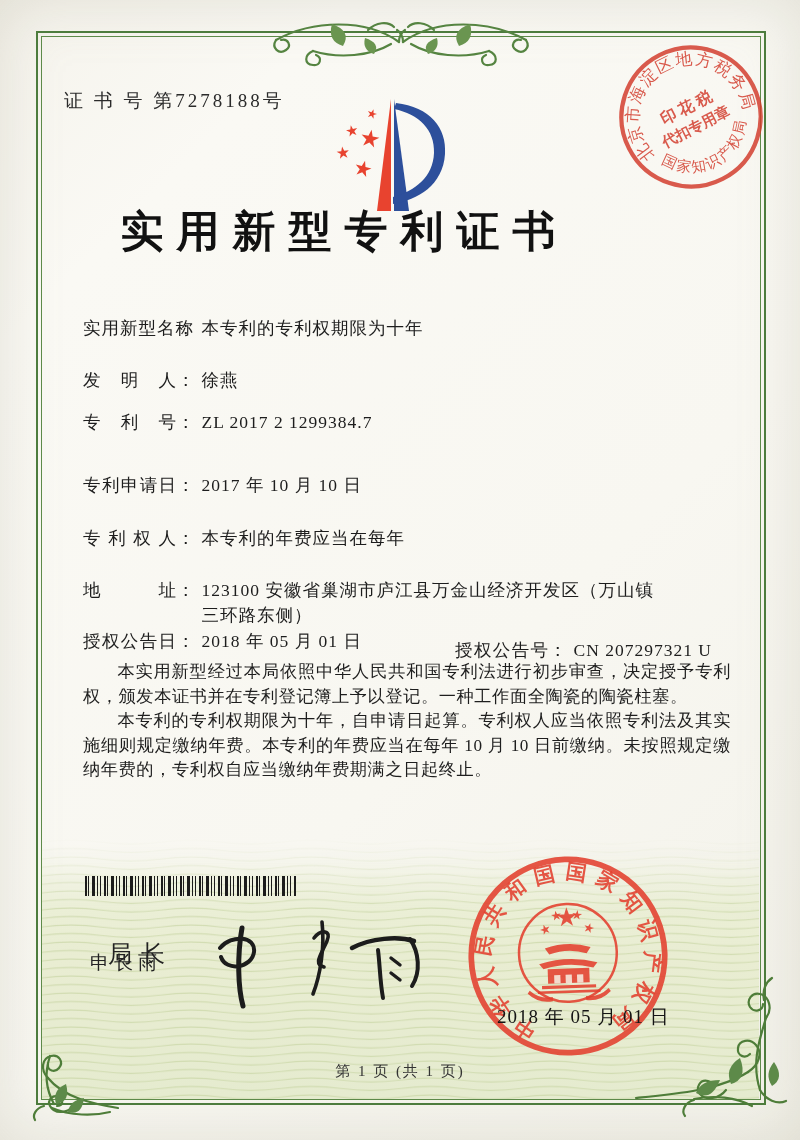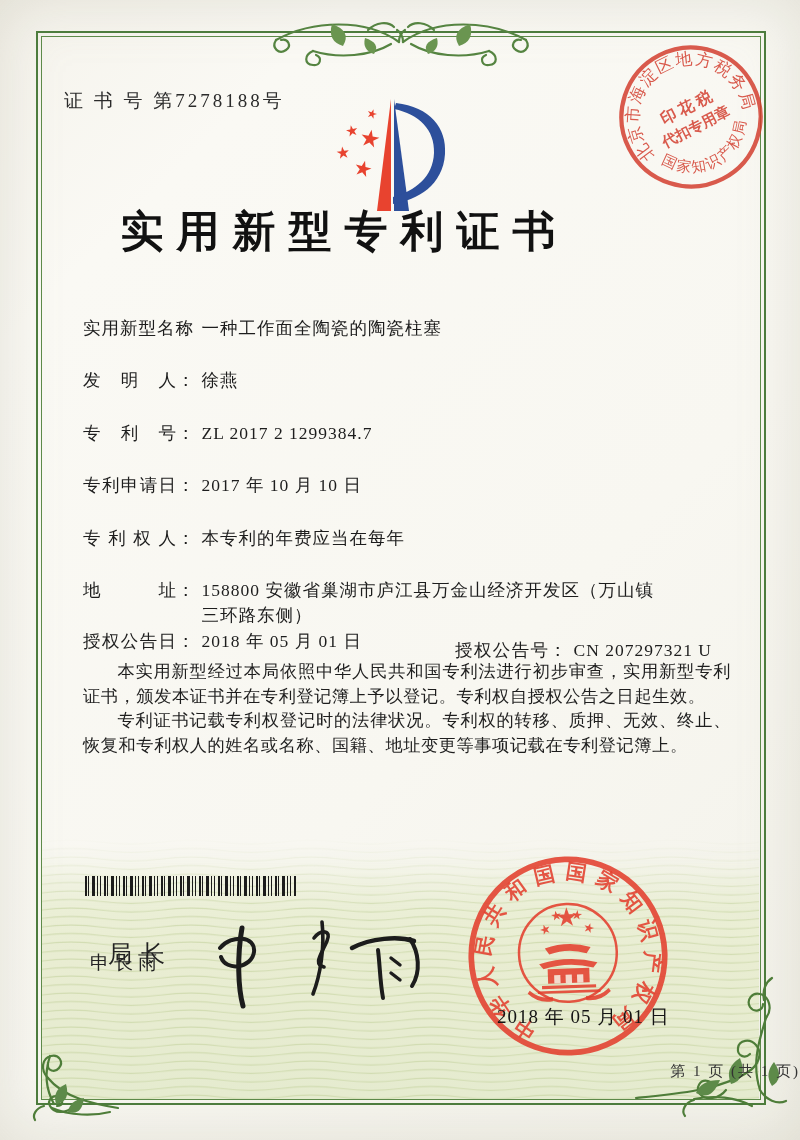--- a/index.html
+++ b/index.html
@@ -30,21 +30,21 @@
          text-indent:2em;text-align:justify;color:#1e1e1e;}
   .barcode{position:absolute;left:85px;top:876px;width:211px;height:20px;
          background:repeating-linear-gradient(90deg,#1c1c1c 0 2px,transparent 2px 3px,#1c1c1c 3px 4px,
          transparent 4px 7px,#1c1c1c 7px 10px,transparent 10px 12px,#1c1c1c 12px 13px,transparent 13px 15px,
          #1c1c1c 15px 16px,transparent 16px 19px);}
   .director-title{position:absolute;left:92px;top:938px;font-size:24px;letter-spacing:9px;color:#222;margin-left:16px;}
   .director-name{position:absolute;left:90px;top:950px;font-size:19px;letter-spacing:5px;color:#222;}
   .sig{position:absolute;left:196px;top:912px;}
   .seal{position:absolute;left:464px;top:852px;transform:rotate(-2deg);}
   .seal-date{position:absolute;left:497px;top:1004px;font-size:19px;letter-spacing:1px;color:#141414;z-index:3;}
-  .footer{position:absolute;left:0;top:1062px;width:800px;text-align:right;font-size:15px;letter-spacing:2px;color:#333;}
+  .footer{position:absolute;left:0;top:1062px;width:800px;text-align:center;font-size:15px;letter-spacing:2px;color:#333;}
   .orn{position:absolute;}
   .tax-stamp{position:absolute;left:612px;top:38px;transform:rotate(-27deg);opacity:.92;}
 </style>
 </head>
 <body>
 
 <div id="paper">
 
   <div class="green-zone">
     <svg width="718" height="261">
@@ -141,48 +141,48 @@
       <use href="#st" transform="translate(40,47) scale(9.5) rotate(10)"></use>
       <use href="#st" transform="translate(13,61) scale(6.5) rotate(-8)"></use>
       <use href="#st" transform="translate(33,77) scale(8.5) rotate(14)"></use>
     </g>
   </svg>
 
   <h1 class="title">实用新型专利证书</h1>
 
   <div class="fields">
     <div class="frow" style="top:316px;">
-      <span class="flabel">实用新型名称</span><span class="colon">：</span><span class="fvalue">一种工作面全陶瓷的陶瓷柱塞</span>
+      <span class="flabel">实用新型名称</span><span class="colon">：</span><span class="fvalue">本专利的专利权期限为十年</span>
     </div>
     <div class="frow" style="top:368px;">
       <span class="flabel">发明人</span><span class="colon">：</span><span class="fvalue">徐燕</span>
     </div>
-    <div class="frow" style="top:421px;">
+    <div class="frow" style="top:410px;">
       <span class="flabel">专利号</span><span class="colon">：</span><span class="fvalue">ZL 2017 2 1299384.7</span>
     </div>
     <div class="frow" style="top:473px;">
       <span class="flabel">专利申请日</span><span class="colon">：</span><span class="fvalue">2017 年 10 月 10 日</span>
     </div>
     <div class="frow" style="top:526px;">
       <span class="flabel">专利权人</span><span class="colon">：</span><span class="fvalue">本专利的年费应当在每年</span>
     </div>
     <div class="frow" style="top:578px;">
-      <span class="flabel">地址</span><span class="colon">：</span><span class="fvalue addr">158800 安徽省巢湖市庐江县万金山经济开发区（万山镇三环路东侧）</span>
+      <span class="flabel">地址</span><span class="colon">：</span><span class="fvalue addr">123100 安徽省巢湖市庐江县万金山经济开发区（万山镇三环路东侧）</span>
     </div>
     <div class="frow" style="top:629px;">
       <span class="flabel">授权公告日</span><span class="colon">：</span><span class="fvalue">2018 年 05 月 01 日</span>
       <span class="grant2">
         <span class="flabel">授权公告号</span><span class="colon">：</span><span class="fvalue">CN 207297321 U</span>
       </span>
     </div>
   </div>
 
   <div class="paras">
-    <p>本实用新型经过本局依照中华人民共和国专利法进行初步审查，实用新型专利证书，颁发本证书并在专利登记簿上予以登记。专利权自授权公告之日起生效。</p>
-    <p>专利证书记载专利权登记时的法律状况。专利权的转移、质押、无效、终止、恢复和专利权人的姓名或名称、国籍、地址变更等事项记载在专利登记簿上。</p>
+    <p>本实用新型经过本局依照中华人民共和国专利法进行初步审查，决定授予专利权，颁发本证书并在专利登记簿上予以登记。一种工作面全陶瓷的陶瓷柱塞。</p>
+    <p>本专利的专利权期限为十年，自申请日起算。专利权人应当依照专利法及其实施细则规定缴纳年费。本专利的年费应当在每年 10 月 10 日前缴纳。未按照规定缴纳年费的，专利权自应当缴纳年费期满之日起终止。</p>
   </div>
 
   <div class="barcode"></div>
 
   <div class="director-title">局长</div>
   <div class="director-name">申长雨</div>
 
   <svg class="sig" width="238" height="108" viewBox="0 0 238 108">
     <g fill="none" stroke="#1c1c1c" stroke-linecap="round">
       <path d="M46,16 C41,44 42,76 47,94" stroke-width="5"></path>

